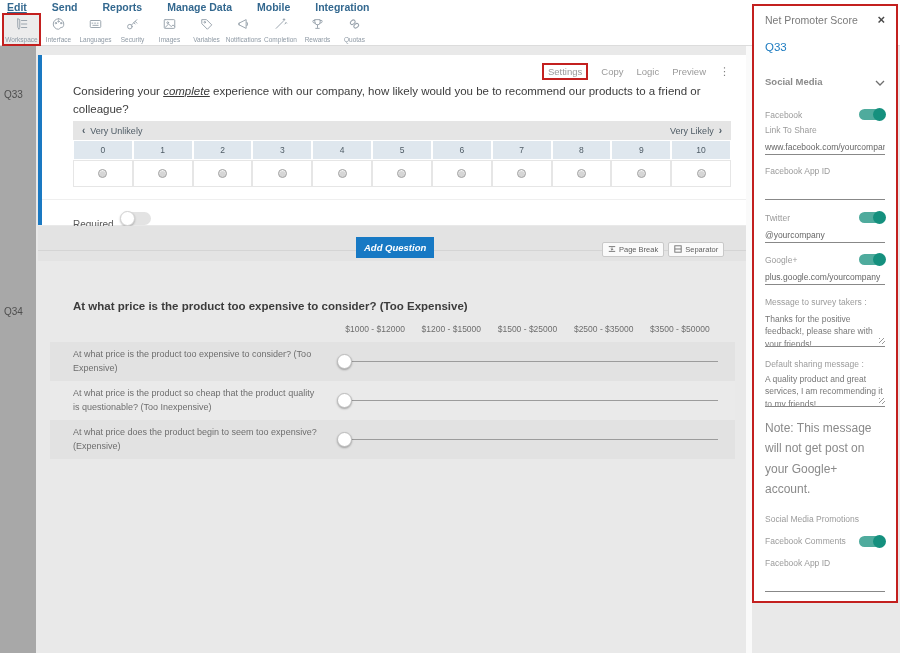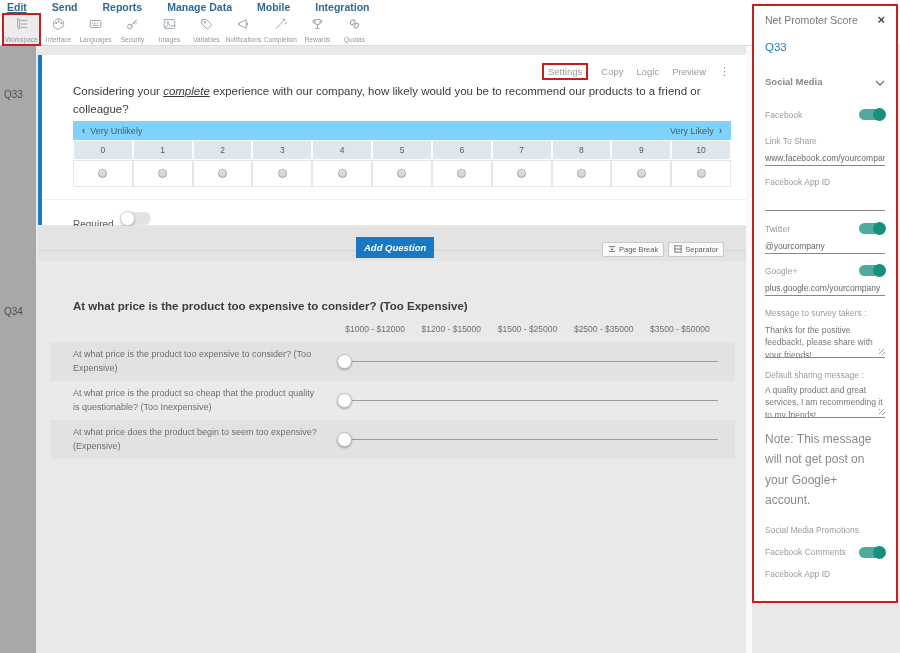--- a/index.html
+++ b/index.html
@@ -26,21 +26,21 @@
   
   .card { position:absolute; left:38px; top:9px; width:708px; height:170px; background:#fff; border-left:4px solid #1a79c2; }
   .actions { position:absolute; top:8px; right:16px; display:flex; gap:13px; align-items:center; font-size:9.5px; color:#9a9a9a; }
   .action { cursor:pointer; }
   .action.settings { border:2px solid #c3201f; padding:1px 4px; }
   .kebab { font-size:11px; color:#808080; cursor:pointer; }
   .question { position:absolute; left:31px; top:27px; width:630px; font-size:11.5px; line-height:1.6; color:#3c3c3c; font-weight:500; }
   .question .emph { font-style:italic; text-decoration:underline; }
 
   .scale { position:absolute; left:31px; top:66px; width:658px; }
-  .scale-head { height:19px; background:#7dd3fc; display:flex; justify-content:space-between; align-items:center; padding:0 9px; font-size:9px; color:#4f5c66; }
+  .scale-head { height:19px; background:#e5e5e5; display:flex; justify-content:space-between; align-items:center; padding:0 9px; font-size:9px; color:#4f5c66; }
   .scale-head .chev { font-weight:bold; font-size:10px; cursor:pointer; }
   .num-row, .radio-row { display:grid; grid-template-columns:repeat(11,1fr); }
   .num-cell { height:20px; background:#dfe7ee; border:1px solid #fff; display:flex; align-items:center; justify-content:center; font-size:8.5px; color:#4f5c66; }
   .radio-cell { height:27px; background:#fff; border:1px solid #e6e6e6; display:flex; align-items:center; justify-content:center; cursor:pointer; }
   .radio { width:9px; height:9px; border-radius:50%; background:#d6d6d6; border:1px solid #a5a5a5; box-shadow:inset 0 1px 1px rgba(255,255,255,.9); }
 
   .card-divider { position:absolute; left:0; right:0; top:144px; border-top:1px solid #efefef; }
   .required-row { position:absolute; left:31px; top:152px; display:flex; align-items:center; gap:7px; }
   .required-label { font-size:10px; color:#5a5a5a;margin-top:12px; }
   .toggle-lg { position:relative; width:30px; height:13px; border-radius:7px; background:#e3e3e3; cursor:pointer; }
@@ -80,21 +80,21 @@
   .p-label { font-size:8.5px; color:#9b9b9b; }
   .toggle { position:relative; width:26px; height:11px; border-radius:6px; cursor:pointer; }
   .toggle[data-on="true"]  { background:#4fab9d; }
   .toggle[data-on="true"] .tknob { position:absolute; right:-1px; top:-1px; width:13px; height:13px; border-radius:50%; background:#15907e; }
   .p-input { display:block; width:100%; border:none; border-bottom:1px solid #888; font-family:"Liberation Sans",sans-serif; font-size:8.5px; color:#666; background:transparent; height:16px; outline:none; }
   .p-input.tall { height:24px; }
   .p-textarea { position:relative; }
   .p-textarea textarea { display:block; width:100%; border:none; border-bottom:1px solid #888; font-family:"Liberation Sans",sans-serif; font-size:8.5px; line-height:1.45; color:#777; background:transparent; height:34px; resize:none; outline:none; overflow:hidden; }
   .resize-grip { position:absolute; right:0; bottom:3px; width:6px; height:6px; background:repeating-linear-gradient(135deg,#9a9a9a 0 1px,transparent 1px 3px); }
   .p-note { font-size:12px; line-height:1.7; color:#8a8a8a; }
-  .mt4{margin-top:4px}.mt6{margin-top:6px}.mt11{margin-top:11px}.mt12{margin-top:12px}.mt14{margin-top:14px}.mt16{margin-top:16px}.mt19{margin-top:19px}
+  .mt4{margin-top:4px}.mt6{margin-top:6px}.mt11{margin-top:11px}.mt12{margin-top:12px}.mt14{margin-top:14px}.mt16{margin-top:5px}.mt19{margin-top:19px}
 </style>
 </head>
 <body>
 
 <div class="menubar">
   <span class="menu-item active">Edit</span>
   <span class="menu-item">Send</span>
   <span class="menu-item">Reports</span>
   <span class="menu-item">Manage Data</span>
   <span class="menu-item">Mobile</span>

